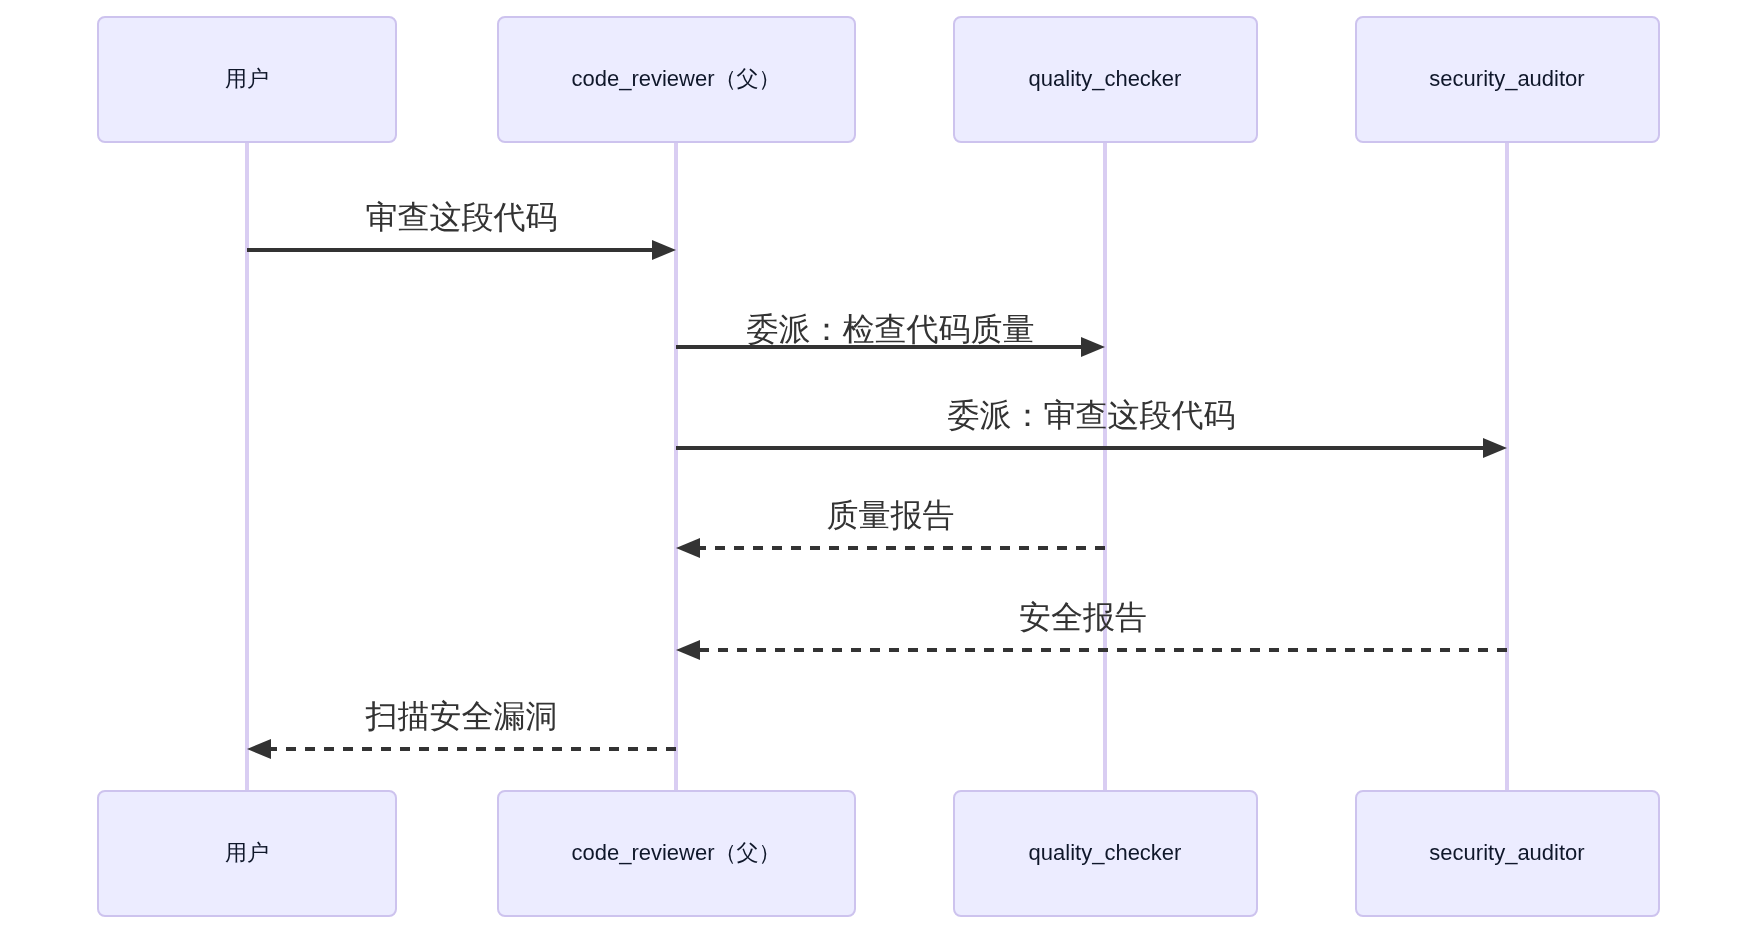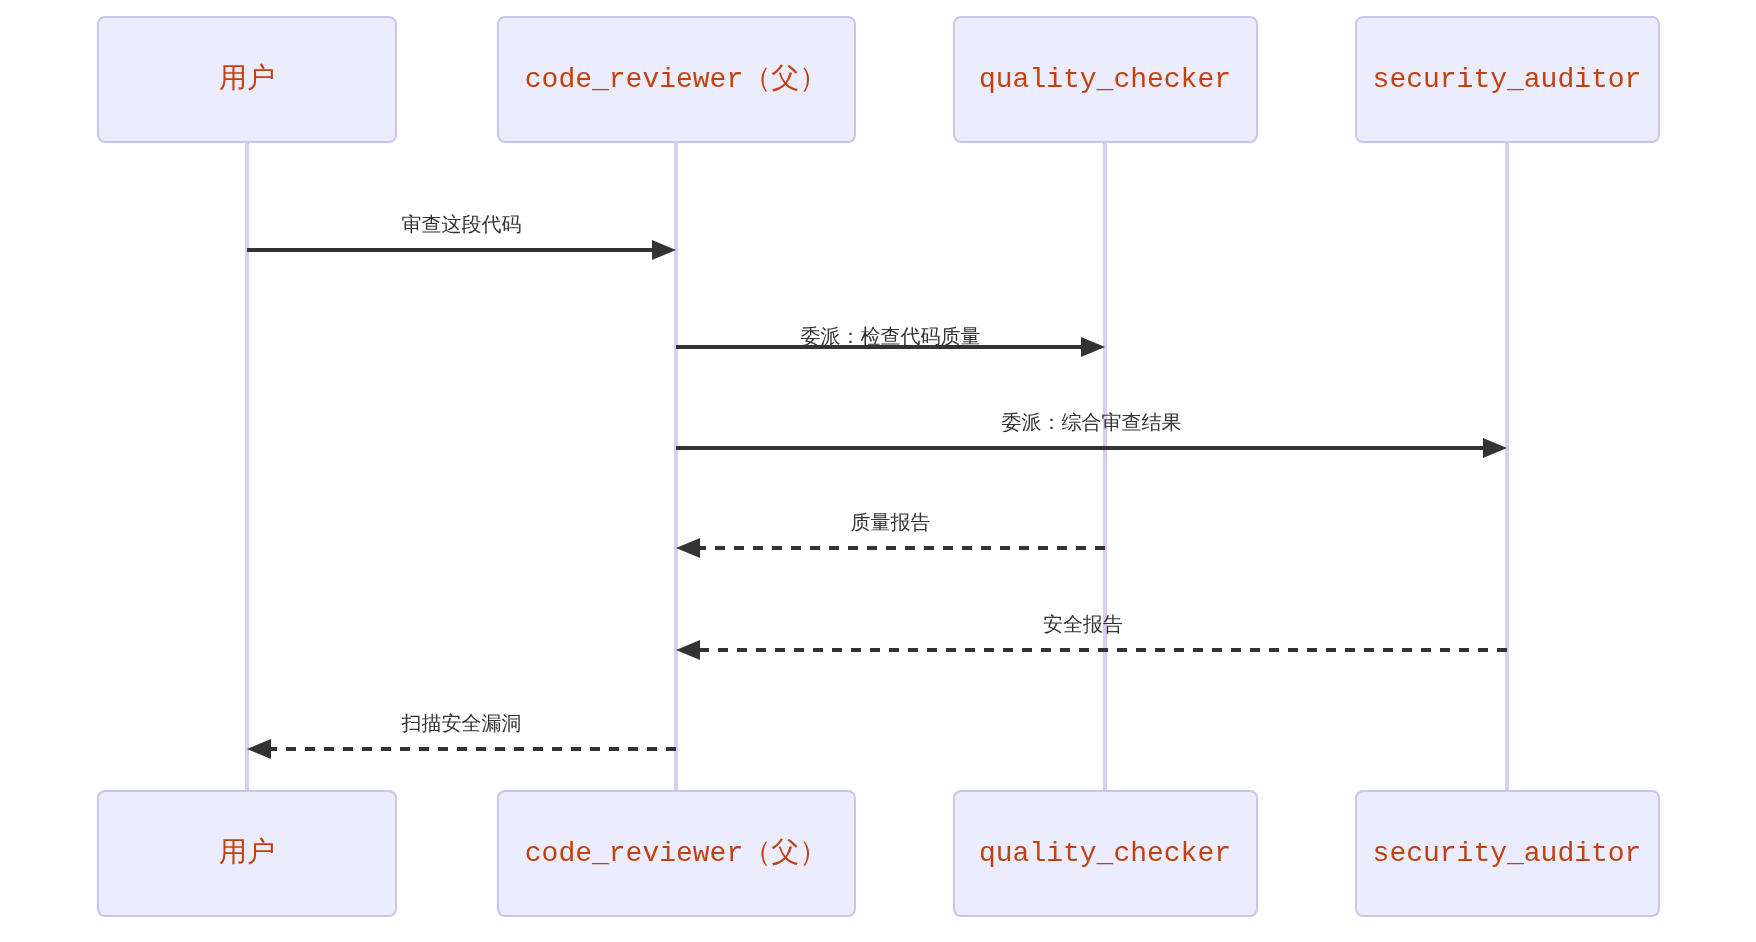--- a/index.html
+++ b/index.html
@@ -23,31 +23,30 @@
   .actor-box {
     position: absolute;
     box-sizing: border-box;
     background: #ECECFF;
     border: 2px solid #CDC3EE;
     border-radius: 8px;
     display: flex;
     align-items: center;
     justify-content: center;
     text-align: center;
-    color: #c2410c;
-    font-size: 28px;
+    color: #0f172a;
+    font-size: 22px;
     line-height: 1.2;
-    font-family: Liberation Mono, monospace;
   }
   .message-label {
     position: absolute;
     transform: translate(-50%, -100%);
     white-space: nowrap;
     color: #333333;
-    font-size: 20px;
+    font-size: 32px;
     line-height: 1.2;
     text-align: center;
   }
 </style>
 </head>
 <body>
 
 <div id="stage">
   <svg id="diagram-svg" width="1756" height="942">
       <line x1="247" y1="143" x2="247" y2="790" stroke="#D9CDF2" stroke-width="4"></line>
@@ -63,21 +62,21 @@
       <line x1="1105" y1="548" x2="696" y2="548" stroke="#333333" stroke-width="4" stroke-dasharray="10 9"></line>
       <polygon points="676,548 700,538 700,558" fill="#333333"></polygon>
       <line x1="1507" y1="650" x2="696" y2="650" stroke="#333333" stroke-width="4" stroke-dasharray="10 9"></line>
       <polygon points="676,650 700,640 700,660" fill="#333333"></polygon>
       <line x1="676" y1="749" x2="267" y2="749" stroke="#333333" stroke-width="4" stroke-dasharray="10 9"></line>
       <polygon points="247,749 271,739 271,759" fill="#333333"></polygon>
     </svg>
   <div id="nodes">
       <div class="message-label" style="left: 461.5px; top: 236px;">审查这段代码</div>
       <div class="message-label" style="left: 890.5px; top: 348px;">委派：检查代码质量</div>
-      <div class="message-label" style="left: 1091.5px; top: 434px;">委派：综合审查结果</div>
+      <div class="message-label" style="left: 1091.5px; top: 434px;">委派：审查这段代码</div>
       <div class="message-label" style="left: 890.5px; top: 534px;">质量报告</div>
       <div class="message-label" style="left: 1083px; top: 636px;">安全报告</div>
       <div class="message-label" style="left: 461.5px; top: 735px;">扫描安全漏洞</div>
       <div class="actor-box" style="left: 97px; top: 16px; width: 300px; height: 127px;">
         <span>用户</span>
       </div>
       <div class="actor-box" style="left: 97px; top: 790px; width: 300px; height: 127px;">
         <span>用户</span>
       </div>
       <div class="actor-box" style="left: 496.5px; top: 16px; width: 359px; height: 127px;">

